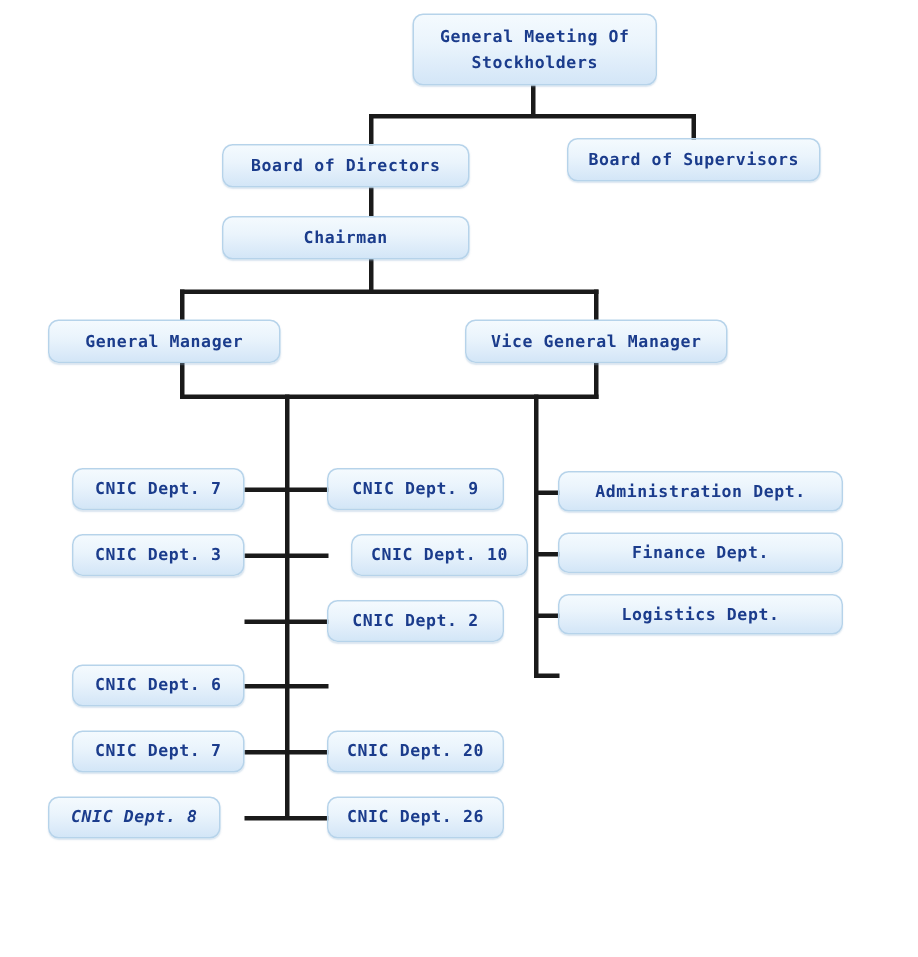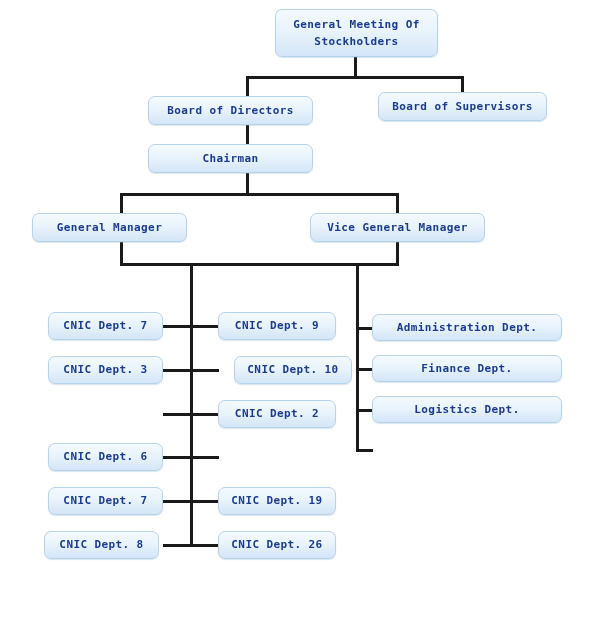--- a/index.html
+++ b/index.html
@@ -114,25 +114,25 @@
   <div class="node" style="left:148px; top:144px; width:165px; height:29px;text-align:center;">Chairman</div>
 
   <div class="node" style="left:32px; top:213px; width:155px; height:29px;">General Manager</div>
 
   <div class="node" style="left:310px; top:213px; width:175px; height:29px;">Vice General Manager</div>
 
   <div class="node" style="left:48px; top:312px; width:115px; height:28px;">CNIC Dept. 7</div>
   <div class="node" style="left:48px; top:356px; width:115px; height:28px;">CNIC Dept. 3</div>
   <div class="node" style="left:48px; top:443px; width:115px; height:28px;">CNIC Dept. 6</div>
   <div class="node" style="left:48px; top:487px; width:115px; height:28px;">CNIC Dept. 7</div>
-  <div class="node" style="left:44px; top:531px; width:115px; height:28px;">CNIC Dept. 8</div>
+  <div class="node" style="left:32px; top:531px; width:115px; height:28px;font-style:italic;">CNIC Dept. 8</div>
 
   <div class="node" style="left:218px; top:312px; width:118px; height:28px;">CNIC Dept. 9</div>
   <div class="node" style="left:234px; top:356px; width:118px; height:28px;">CNIC Dept. 10</div>
   <div class="node" style="left:218px; top:400px; width:118px; height:28px;">CNIC Dept. 2</div>
-  <div class="node" style="left:218px; top:487px; width:118px; height:28px;">CNIC Dept. 19</div>
+  <div class="node" style="left:218px; top:487px; width:118px; height:28px;">CNIC Dept. 20</div>
   <div class="node" style="left:218px; top:531px; width:118px; height:28px;">CNIC Dept. 26</div>
 
   <div class="node" style="left:372px; top:355px; width:190px; height:27px;">Finance Dept.</div>
   <div class="node" style="left:372px; top:314px; width:190px; height:27px;">Administration Dept.</div>
   <div class="node" style="left:372px; top:396px; width:190px; height:27px;">Logistics Dept.</div>
 
 </div>
 
 </body></html>

